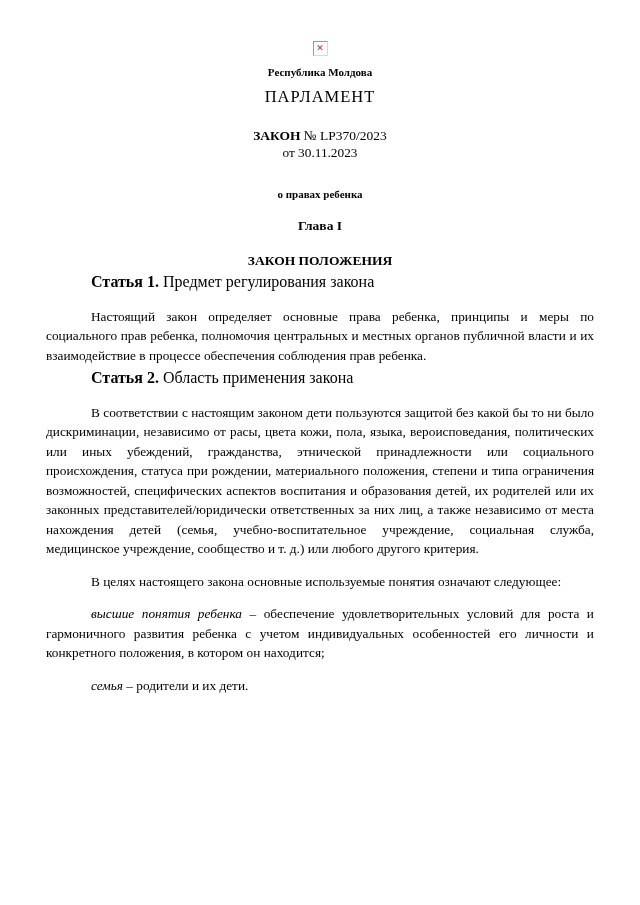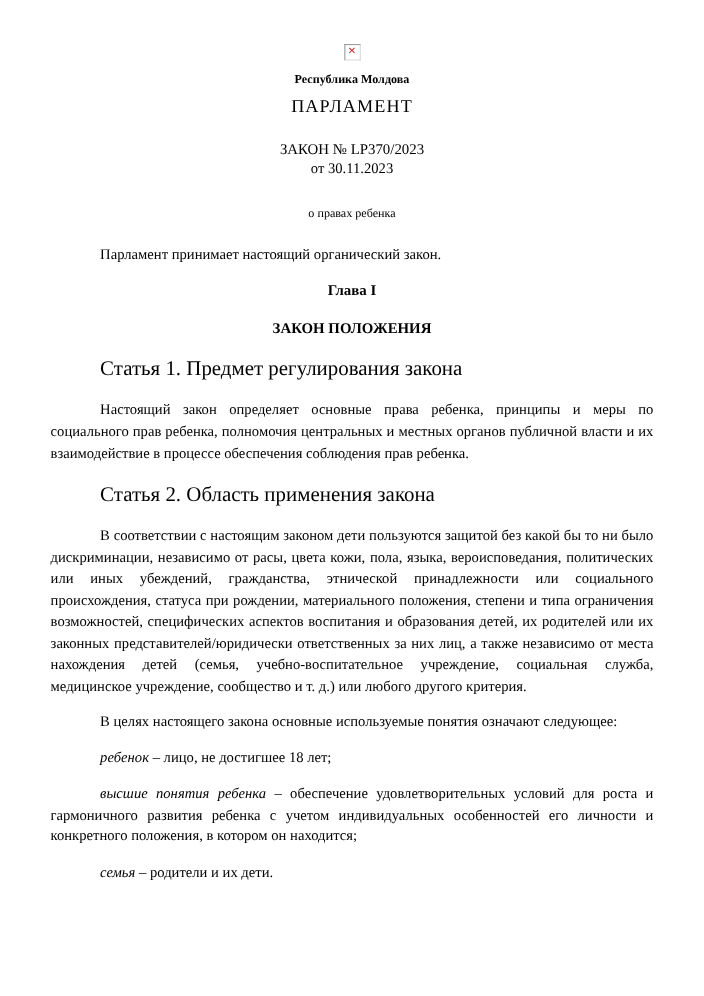--- a/index.html
+++ b/index.html
@@ -11,21 +11,21 @@
     color: #000000;
     overflow: hidden;
   }
   .page {
     width: 640px;
     height: 905px;
     background: #ffffff;
     padding: 38px 46px 0 46px;
   }
   .center { text-align: center; }
-  .bold { font-weight: normal; }
+  .bold { font-weight: bold; }
   .italic { font-style: italic; }
 
   .icon-row { margin-bottom: 9px; }
   .broken-img {
     display: inline-flex;
     align-items: center;
     justify-content: center;
     width: 15px; height: 15px;
     border: 1px solid #9b9b9b;
     border-right-color: #d9d9d9;
@@ -52,24 +52,24 @@
     font-size: 13.3px;
     line-height: 1.47;
     text-align: justify;
     text-indent: 45px;
     margin-top: 13px;
   }
   .intro-para { margin-top: 18px; text-align: left; }
   .chapter-number { font-size: 13.5px; line-height: 17px; margin-top: 14px; font-weight: bold; }
   .chapter-title  { font-size: 13.5px; line-height: 17px; margin-top: 18px; font-weight: bold; }
   .article-heading {
-    font-size: 19px;
+    font-size: 16px;
     line-height: 1.47;
     text-indent: 45px;
-    margin-top: 15px;
+    margin-top: 1px;
   }
 </style>
 </head>
 <body>
 
 <div class="page">
 
   <div class="center icon-row">
     <span class="broken-img">
       <span class="red-x">✕</span>
@@ -82,43 +82,38 @@
 
   <div class="center law-line">
     <span class="bold">ЗАКОН</span>
     <span>№ LP370/2023</span>
   </div>
   <div class="center law-date">от 30.11.2023</div>
 
   <div class="center doc-title bold">о правах ребенка</div>
 
 
-  <p class="para intro-para">Парламент принимает настоящий органический закон.</p>
 
   <div class="center chapter-number">Глава I</div>
   <div class="center chapter-title">ЗАКОН ПОЛОЖЕНИЯ</div>
 
   <div class="article-heading">
     <span class="bold">Статья 1.</span>
     <span>Предмет регулирования закона</span>
   </div>
   <p class="para">Настоящий закон определяет основные права ребенка, принципы и меры по социального прав ребенка, полномочия центральных и местных органов публичной власти и их взаимодействие в процессе обеспечения соблюдения прав ребенка.</p>
 
   <div class="article-heading">
     <span class="bold">Статья 2.</span>
     <span>Область применения закона</span>
   </div>
   <p class="para">В соответствии с настоящим законом дети пользуются защитой без какой бы то ни было дискриминации, независимо от расы, цвета кожи, пола, языка, вероисповедания, политических или иных убеждений, гражданства, этнической принадлежности или социального происхождения, статуса при рождении, материального положения, степени и типа ограничения возможностей, специфических аспектов воспитания и образования детей, их родителей или их законных представителей/юридически ответственных за них лиц, а также независимо от места нахождения детей (семья, учебно-воспитательное учреждение, социальная служба, медицинское учреждение, сообщество и т. д.) или любого другого критерия.</p>
 
   <p class="para">В целях настоящего закона основные используемые понятия означают следующее:</p>
 
-  <p class="para">
-    <span class="italic">ребенок</span>
-    <span>– лицо, не достигшее 18 лет;</span>
-  </p>
 
   <p class="para">
     <span class="italic">высшие понятия ребенка</span>
     <span>– обеспечение удовлетворительных условий для роста и гармоничного развития ребенка с учетом индивидуальных особенностей его личности и конкретного положения, в котором он находится;</span>
   </p>
 
   <p class="para">
     <span class="italic">семья</span>
     <span>– родители и их дети.</span>
   </p>

